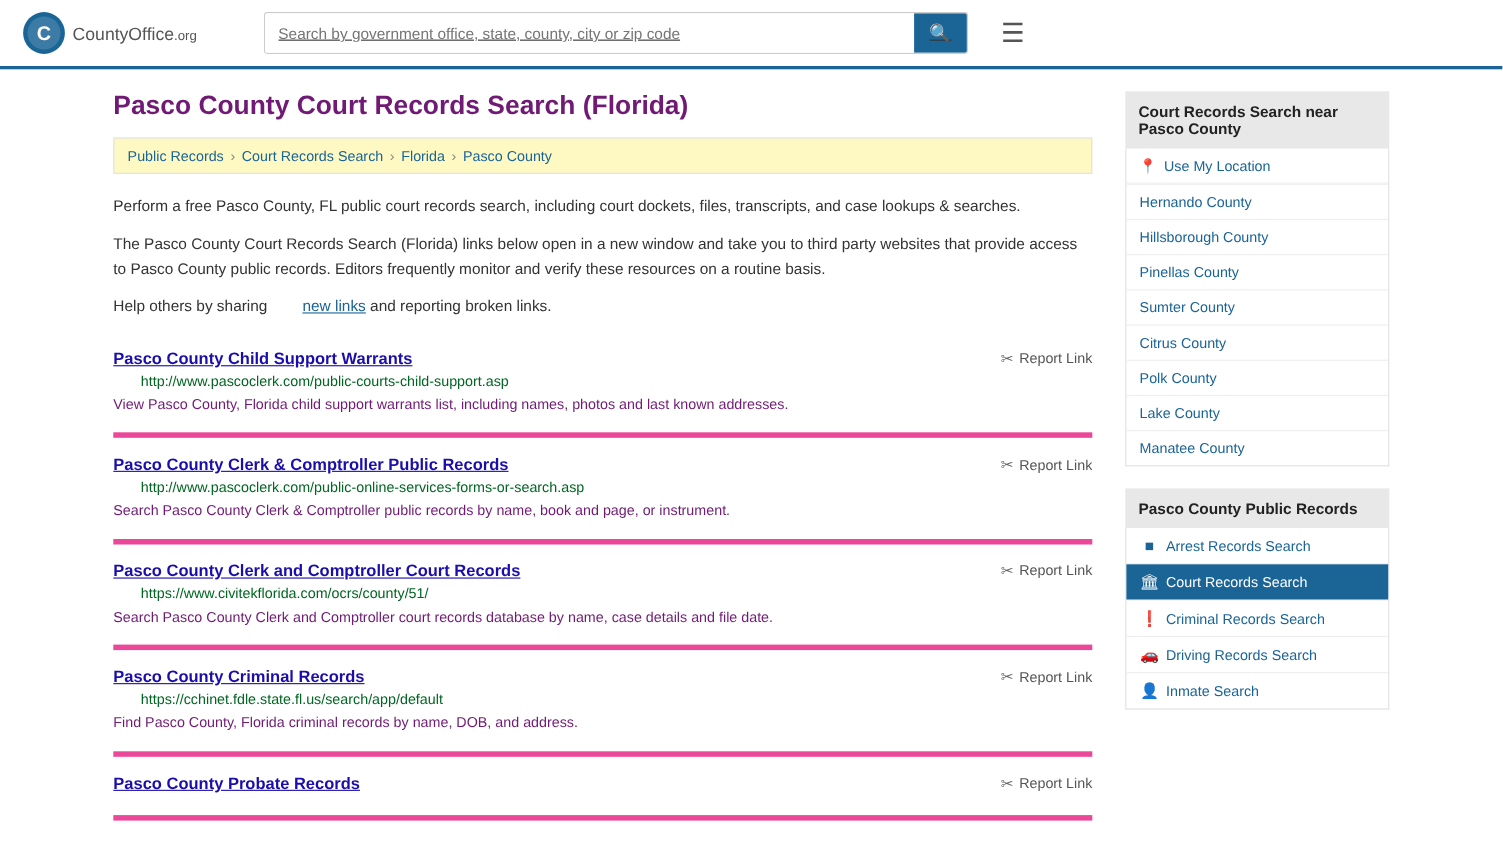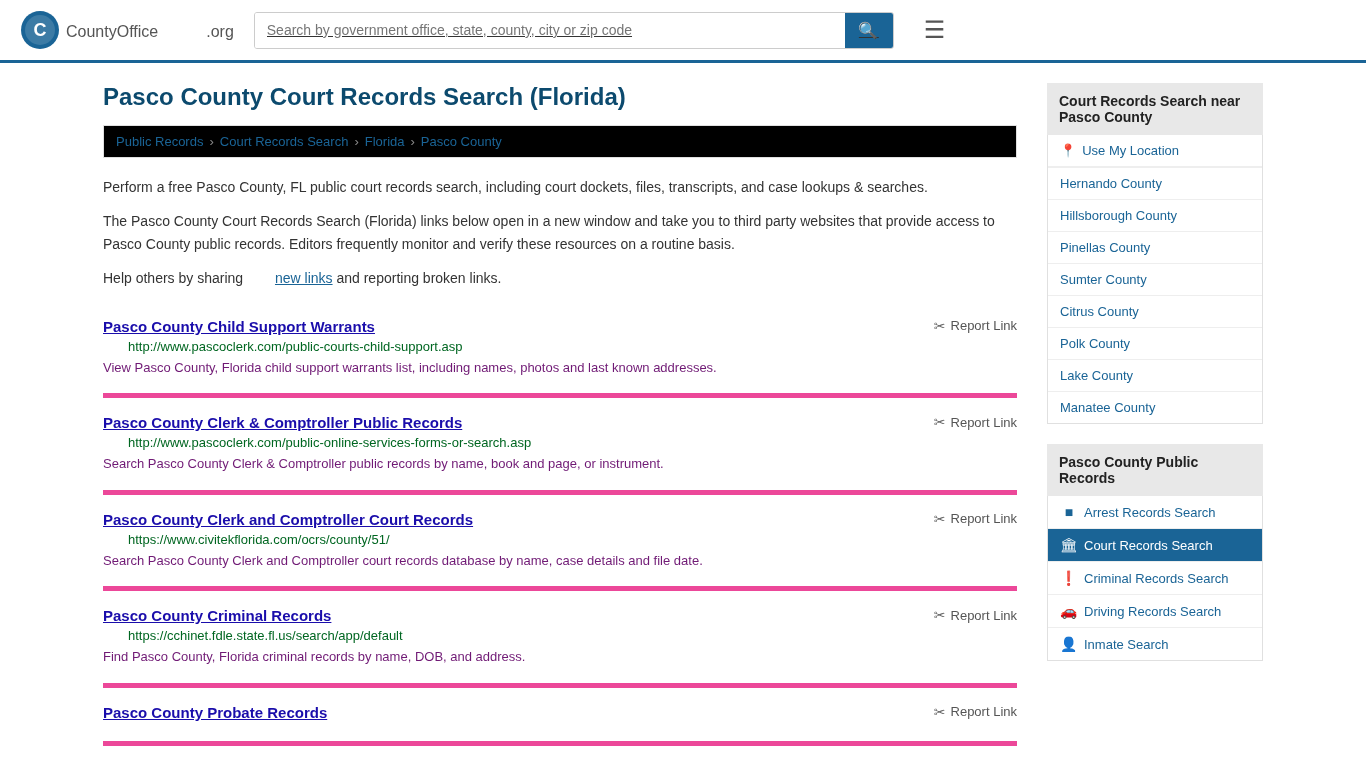--- a/index.html
+++ b/index.html
@@ -71,35 +71,35 @@
       max-width: 1200px;
       margin: 0 auto;
       padding: 20px;
       display: flex;
       gap: 30px;
     }
     .main-content {
       flex: 1;
     }
     .sidebar {
-      width: 216px;
+      width: 240px;
       flex-shrink: 0;
     }
 
     
     .page-title {
       font-size: 24px;
       font-weight: bold;
-      color: #0c4a6e;
+      color: #701a75;
       margin-bottom: 14px;
     }
 
     
     .breadcrumb {
-      background: #000000;
+      background: #fef9c3;
       border: 1px solid #e0e0e0;
       padding: 8px 12px;
       font-size: 13px;
       color: #555;
       margin-bottom: 18px;
       display: flex;
       align-items: center;
       gap: 6px;
       flex-wrap: wrap;
     }
@@ -226,21 +226,21 @@
 <body>
 
 <header class="header">
   <div class="logo-area">
     <svg class="logo-icon" viewBox="0 0 40 40">
       <circle cx="20" cy="20" r="19" fill="#1a6496"></circle>
       <circle cx="20" cy="20" r="15" fill="#fff" opacity="0.15"></circle>
       <text x="20" y="26" text-anchor="middle" fill="#fff" font-size="18" font-weight="bold">C</text>
     </svg>
     <span class="logo-text">
-      <span>CountyOffice</span><span style="color:#555;font-weight:normal;font-size:16px;margin-left:48px;">.org</span>
+      <span>CountyOffice</span><span style="color:#555;font-weight:normal;font-size:12px;">.org</span>
     </span>
   </div>
   <div class="search-bar-container">
     <input class="search-input" type="text" placeholder="Search by government office, state, county, city or zip code" style="">
     <button class="search-btn">
       <span>🔍</span>
     </button>
   </div>
   <div class="menu-icon">☰</div>
 </header>

